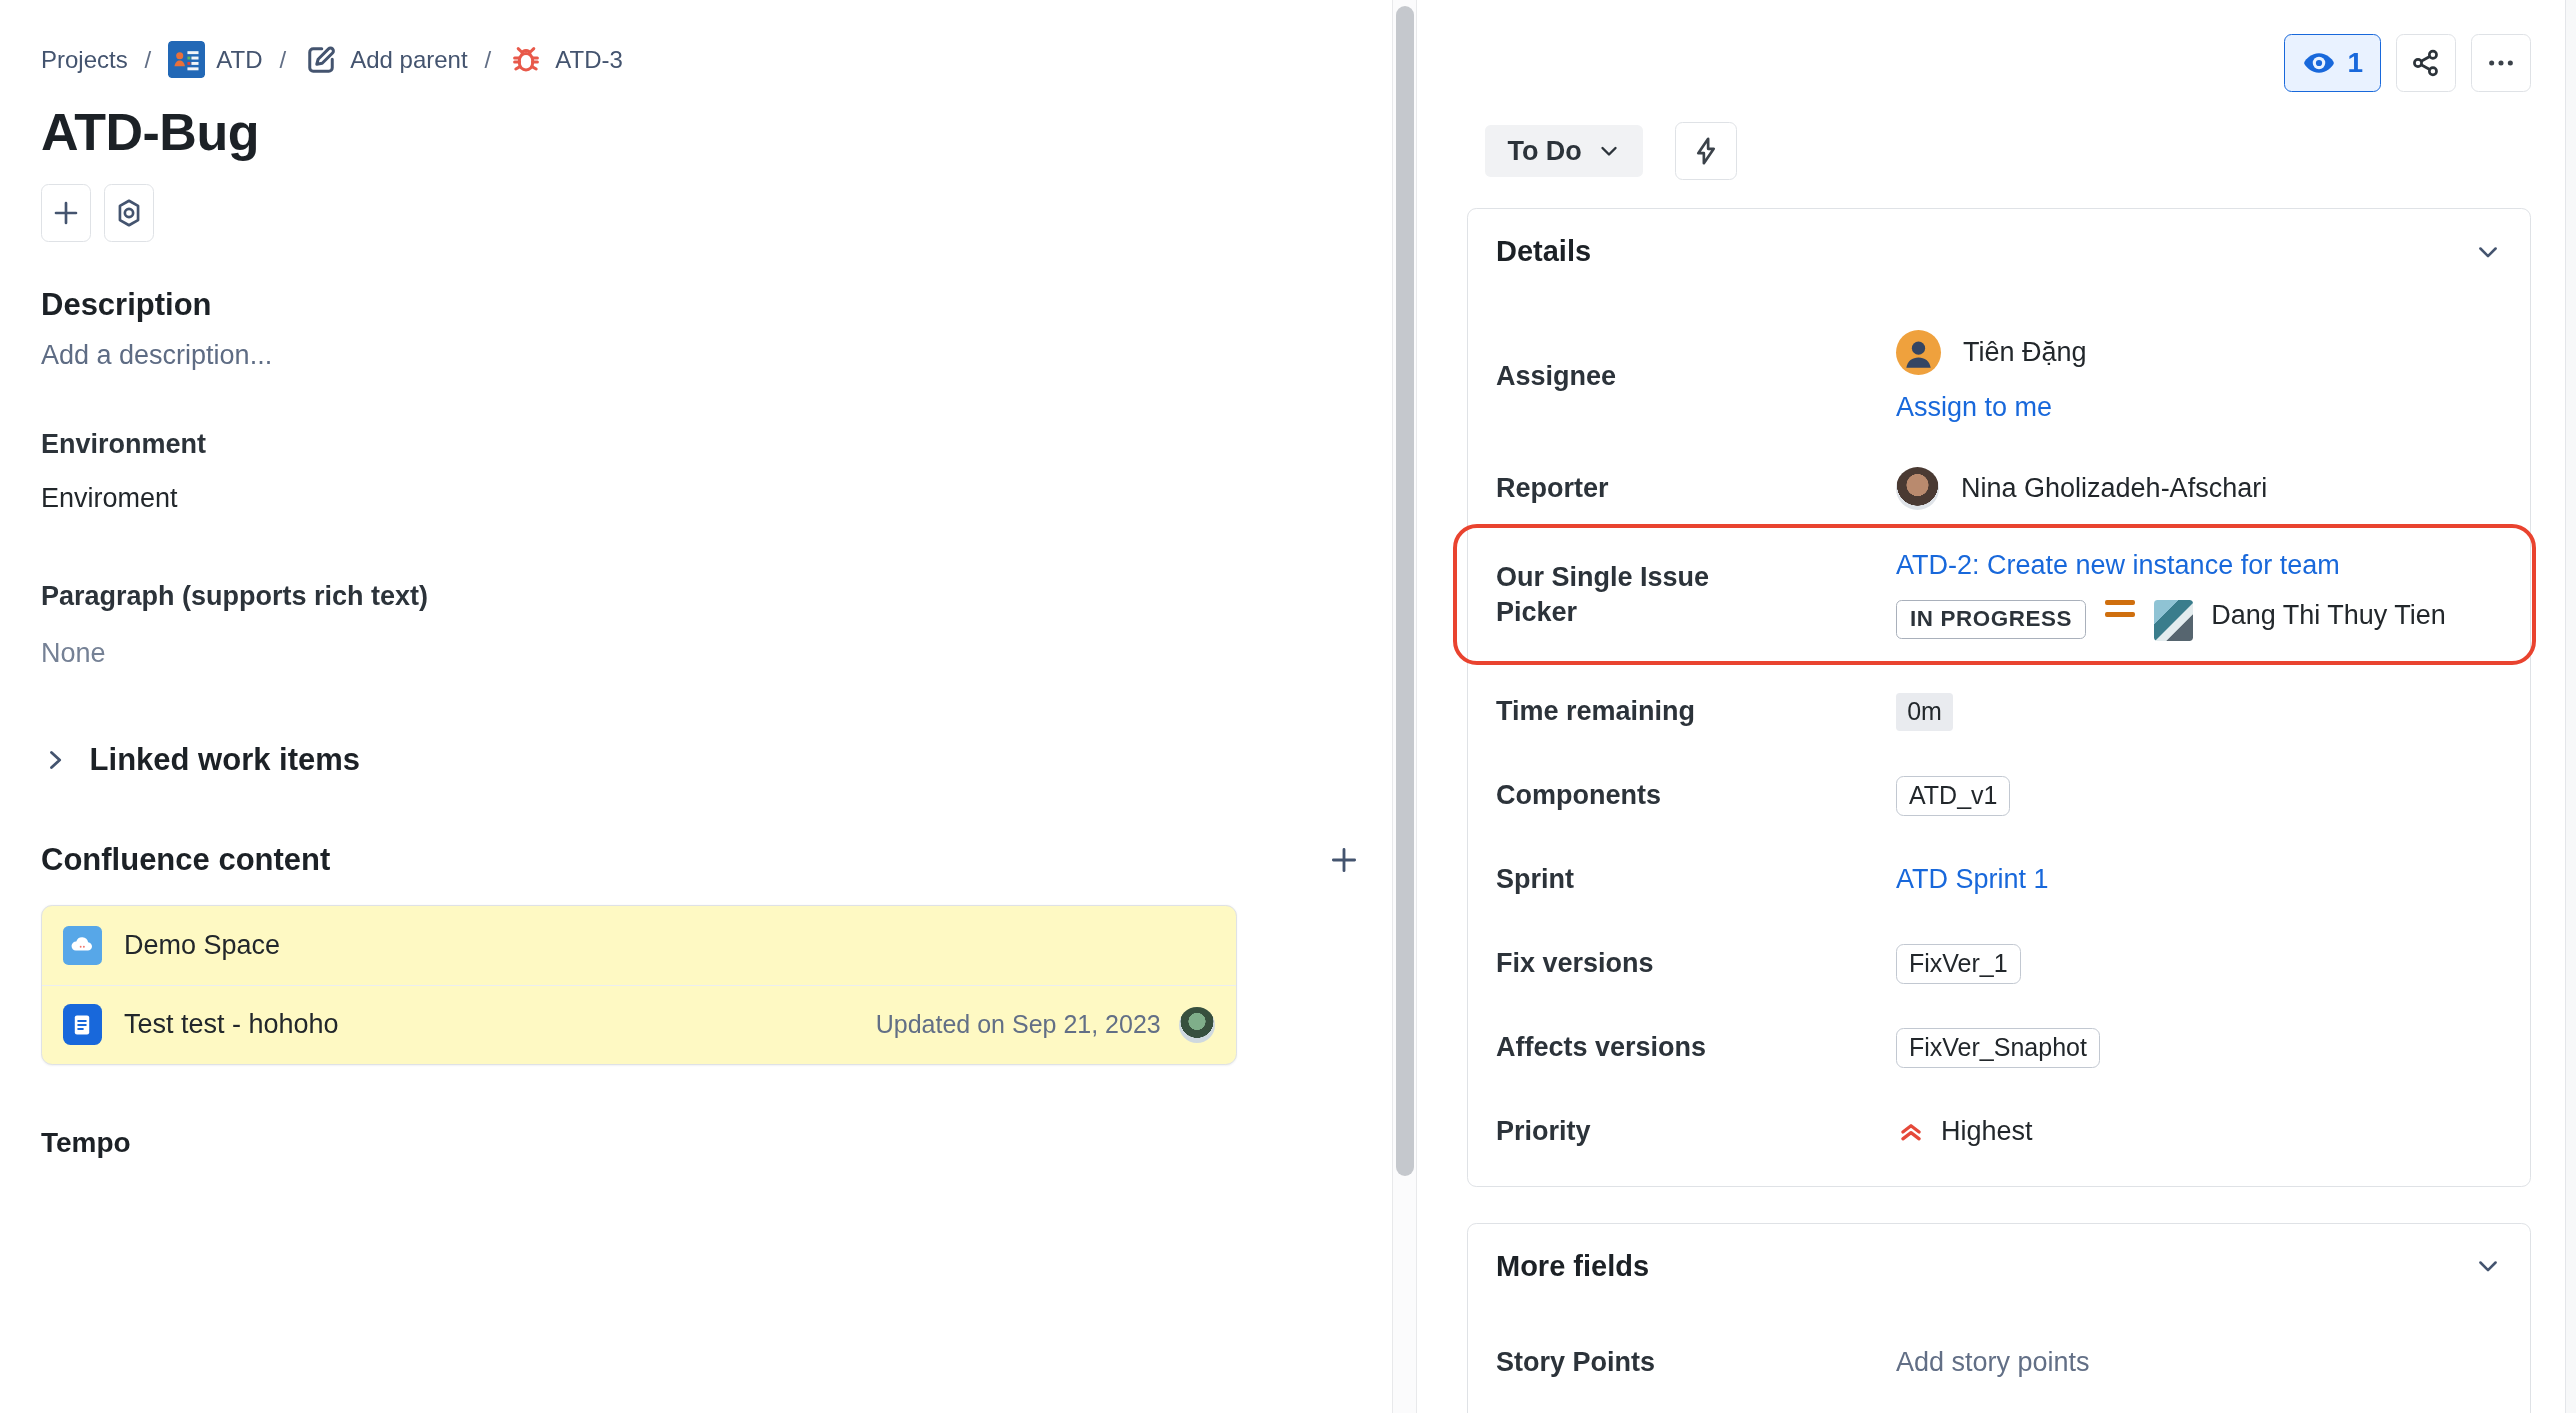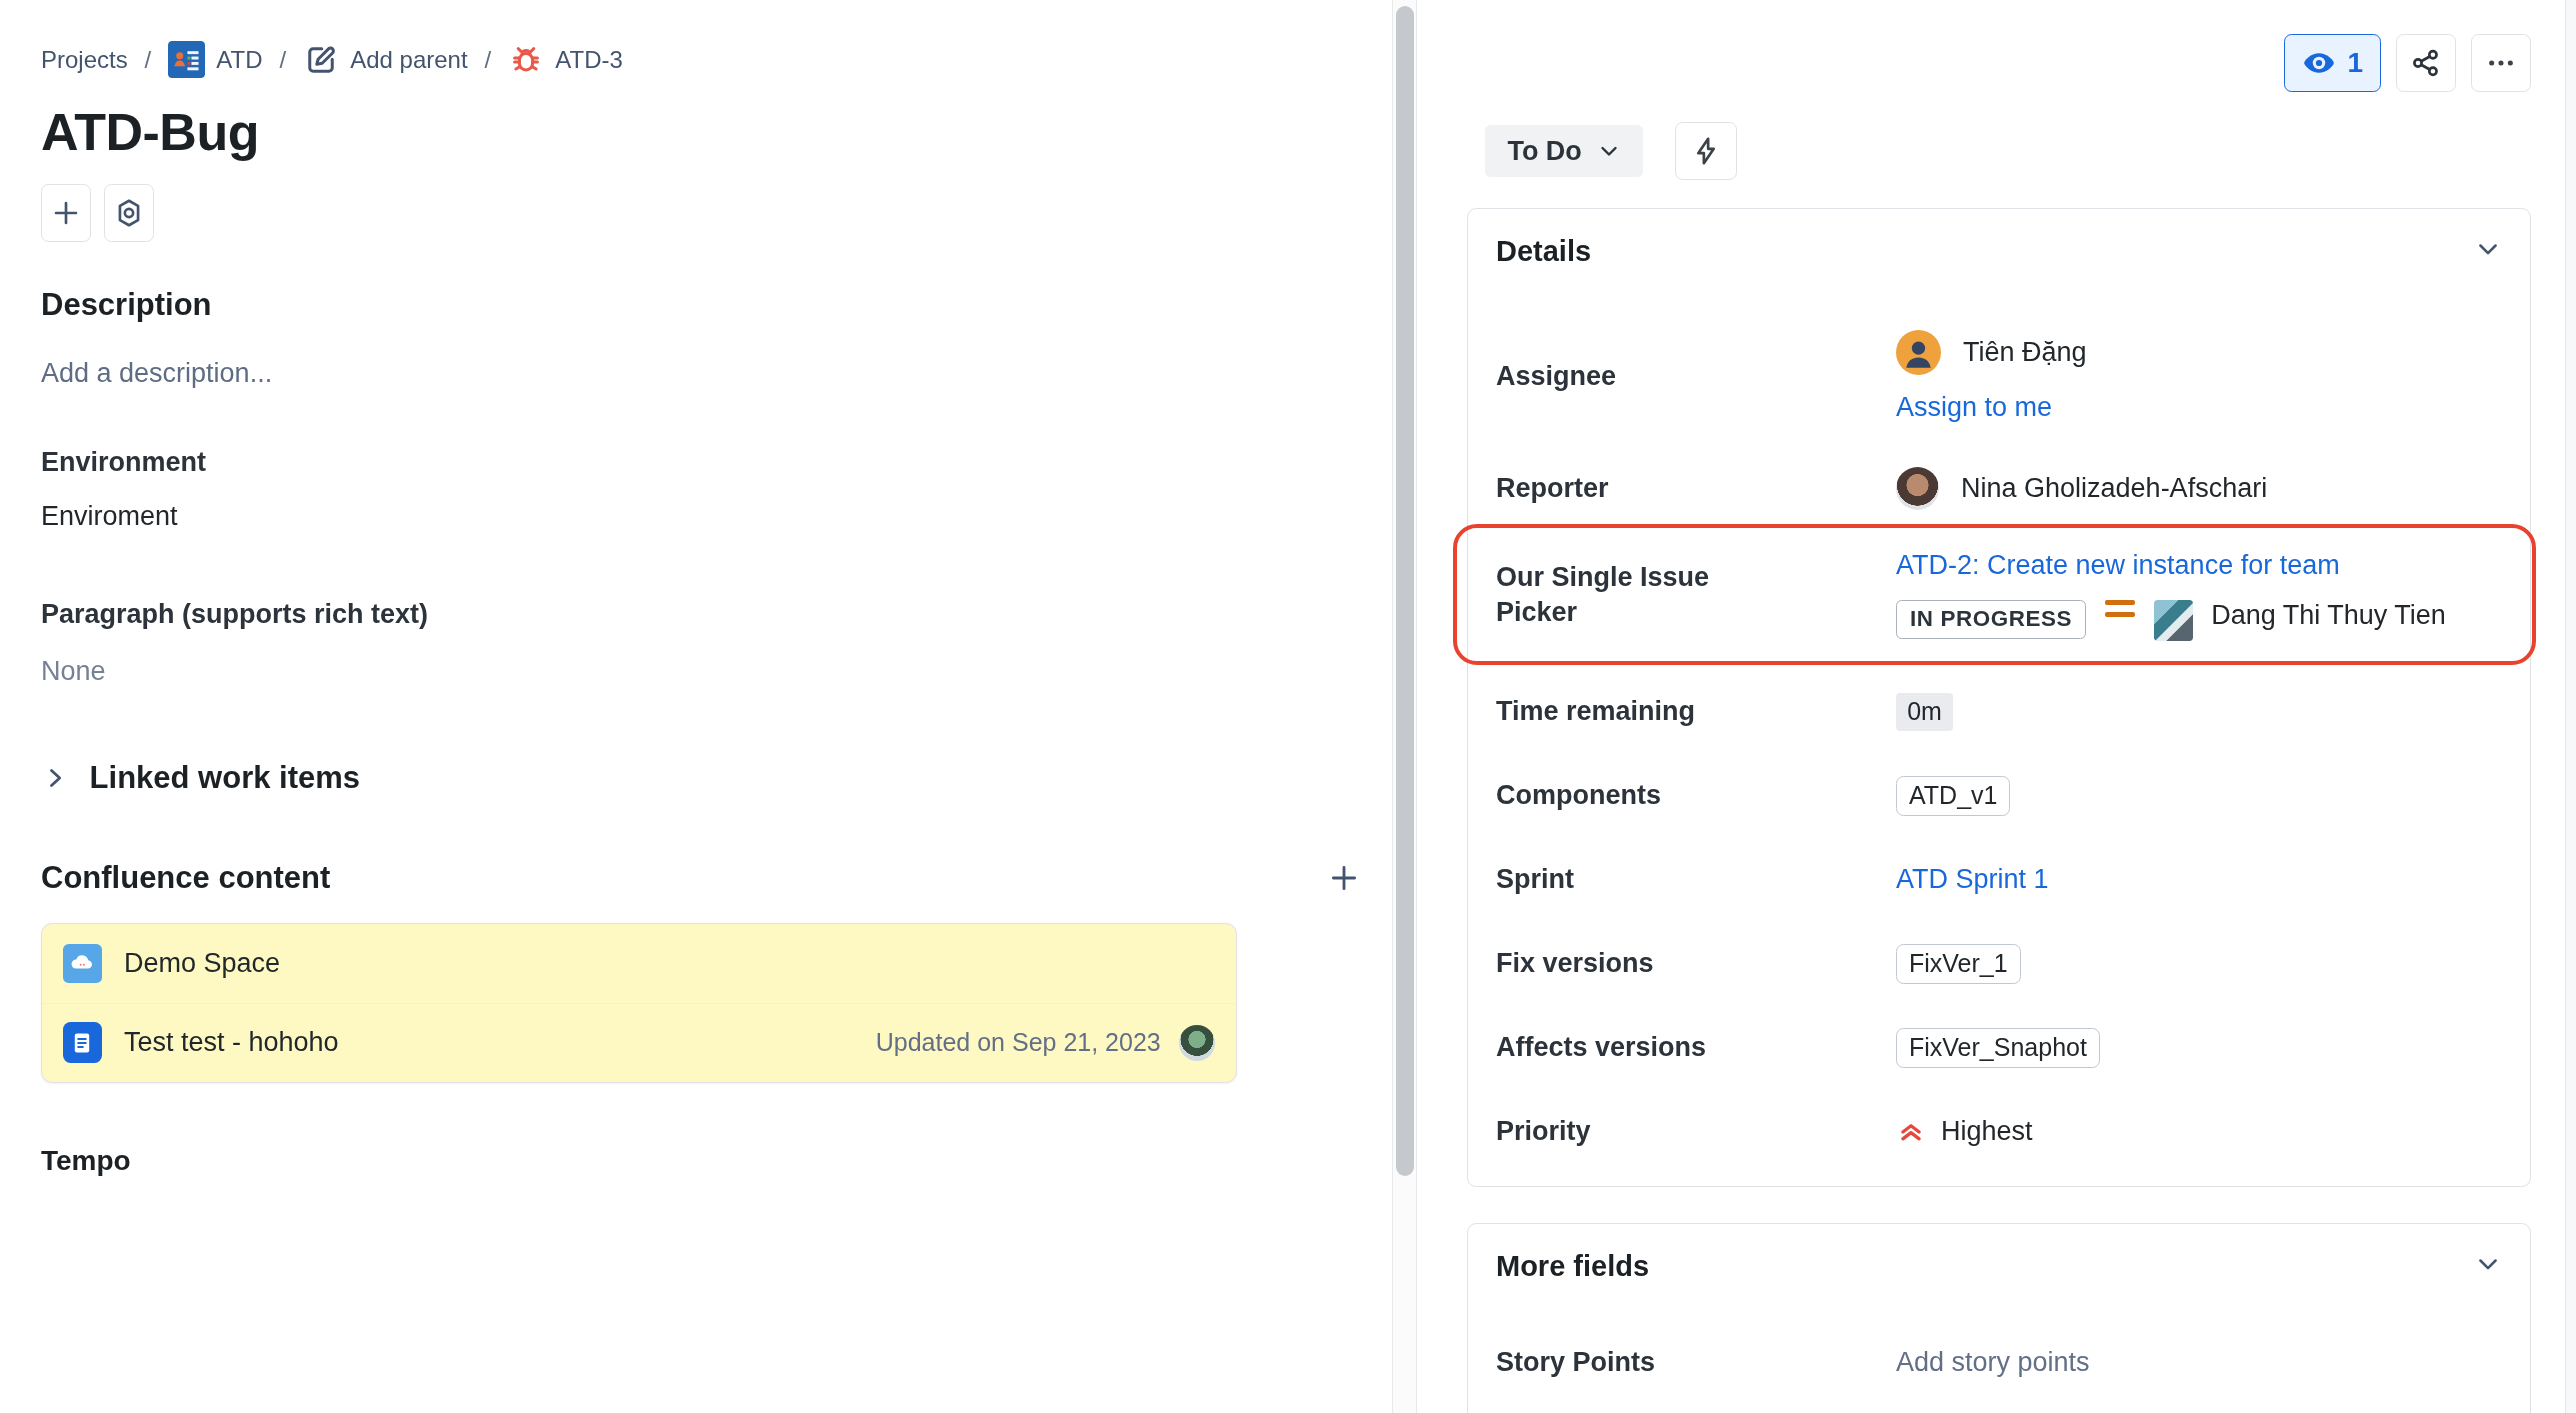--- a/index.html
+++ b/index.html
@@ -15,21 +15,21 @@
   .breadcrumb .sep { color:#626f86; padding:0 1.9px; }
   .crumb-with-icon { display:flex; align-items:center; gap:11.2px; }
   .proj-icon { width:37px; height:37px; border-radius:3.7px; display:block; }
   .page-title { margin-top:24px; font-size:52px; font-weight:700; letter-spacing:-0.5px; color:#1c2126; }
   .quick-btns { margin-top:22.4px; display:flex; gap:13px; }
   .sq-btn { width:50px; height:58px; border:1.9px solid #dfe2e6; border-radius:7.5px; background:#fff;
     display:flex; align-items:center; justify-content:center; cursor:pointer; }
   .section-h1 { font-size:31px; font-weight:700; color:#1c2126; }
   .section-h2 { font-size:27px; font-weight:600; color:#2c333a; }
   .desc-h { margin-top:45px; }
-  .placeholder-text { margin-top:35px; font-size:27px; color:#5e6c84; }
+  .placeholder-text { margin-top:17px; font-size:27px; color:#5e6c84; }
   .env-h { margin-top:58px; }
   .env-v { margin-top:22.4px; font-size:27px; color:#22272b; }
   .para-h { margin-top:67px; }
   .none-v { margin-top:26px; font-size:27px; color:#758195; }
   .linked-row { margin-top:73px; display:flex; align-items:center; gap:20.6px; cursor:pointer; }
   .conf-row { margin-top:62px; display:flex; align-items:center; justify-content:space-between; }
   .icon-btn-plain { width:41px; height:41px; display:flex; align-items:center; justify-content:center; cursor:pointer; }
   .conf-card { margin-top:24px; width:1196px; border:1.9px solid #dfe2e6; border-radius:11.2px;
     box-shadow:0 0.9px 1.9px rgba(9,30,66,.06); background:#fef9c3; }
   .conf-item { display:flex; align-items:center; gap:22.4px; padding:18.7px 20.6px; min-height:79px; cursor:pointer; }
@@ -58,21 +58,21 @@
     display:flex; align-items:center; justify-content:center; cursor:pointer; }
   .status-row { margin-top:30px; display:flex; align-items:center; gap:32px; padding-left:18px; }
   .status-btn { height:52px; padding:0 22.4px; background:#f1f2f4; border-radius:5.6px; border:none;
     display:flex; align-items:center; gap:15px; font-size:27px; font-weight:600; color:#2c333a; cursor:pointer;
     font-family:"Liberation Sans", sans-serif; }
   .bolt-btn { width:62px; height:58px; border:1.9px solid #dfe2e6; border-radius:7.5px; background:#fff;
     display:flex; align-items:center; justify-content:center; cursor:pointer; }
 
   .panel-card { margin-top:28px; border:1.9px solid #dfe2e6; border-radius:9.3px; background:#fff; padding:26px 28px 15px 28px; }
   .panel-card.more { margin-top:36px; height:393px; }
-  .card-head { display:flex; align-items:flex-start; justify-content:space-between; cursor:pointer;gap:22px; }
+  .card-head { display:flex; align-items:center; justify-content:space-between; cursor:pointer;gap:22px; }
   .card-head .h { font-size:29px; font-weight:700; color:#1c2126; }
   .card-body { margin-top:50px; }
   .field-row { display:grid; grid-template-columns:400px 1fr; align-items:center; min-height:60px; margin-bottom:24px; }
   .f-label { font-size:27px; font-weight:600; color:#2c333a; }
   .f-value { font-size:27px; color:#22272b; }
   .assignee-block { display:flex; flex-direction:column; gap:17px; }
   .person-line { display:flex; align-items:center; gap:22px; }
   .avatar-orange { width:45px; height:45px; border-radius:50%; background:#efa13d; display:flex; align-items:flex-end; justify-content:center; overflow:hidden; }
   .avatar-photo { width:43px; height:43px; border-radius:50%;
     background:radial-gradient(circle at 50% 42%, #b98a6e 0 33%, #4a3a33 34% 62%, #dfe3e8 63%); }

